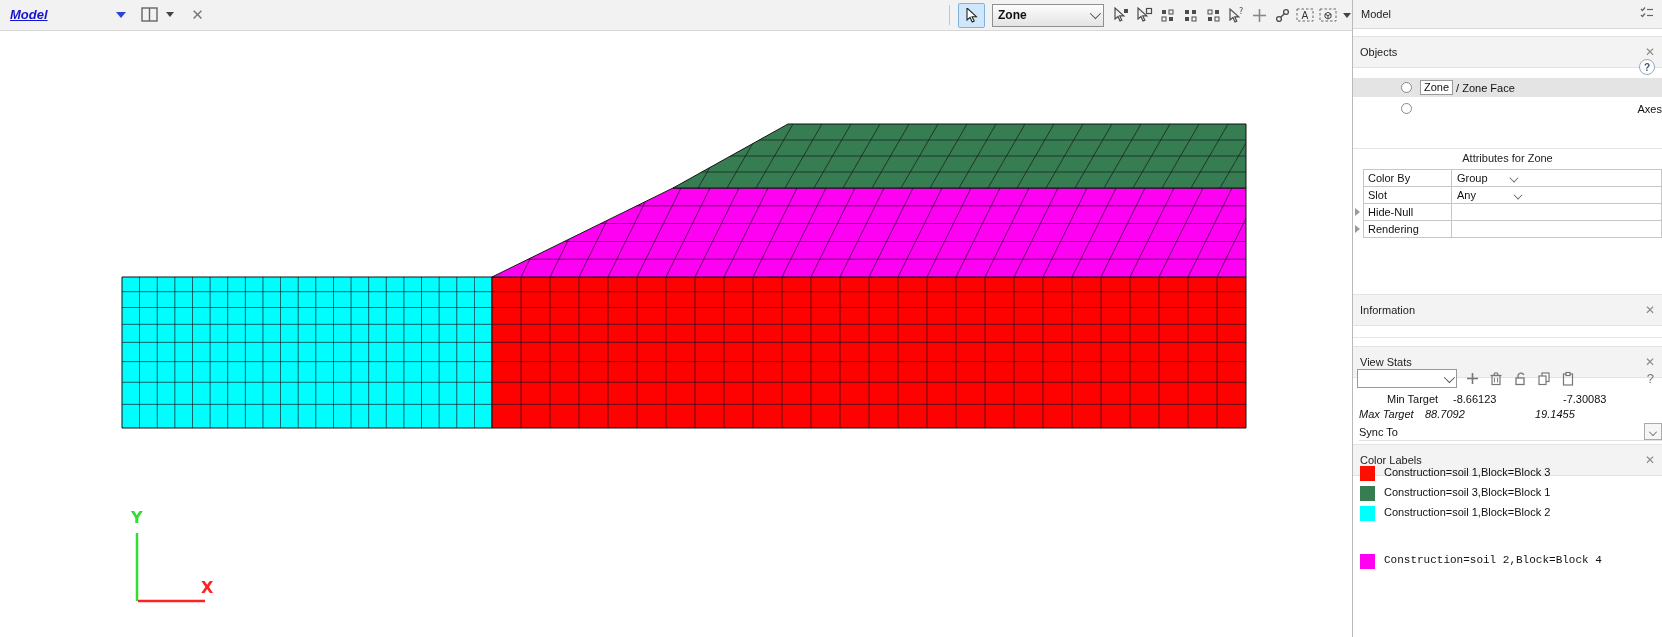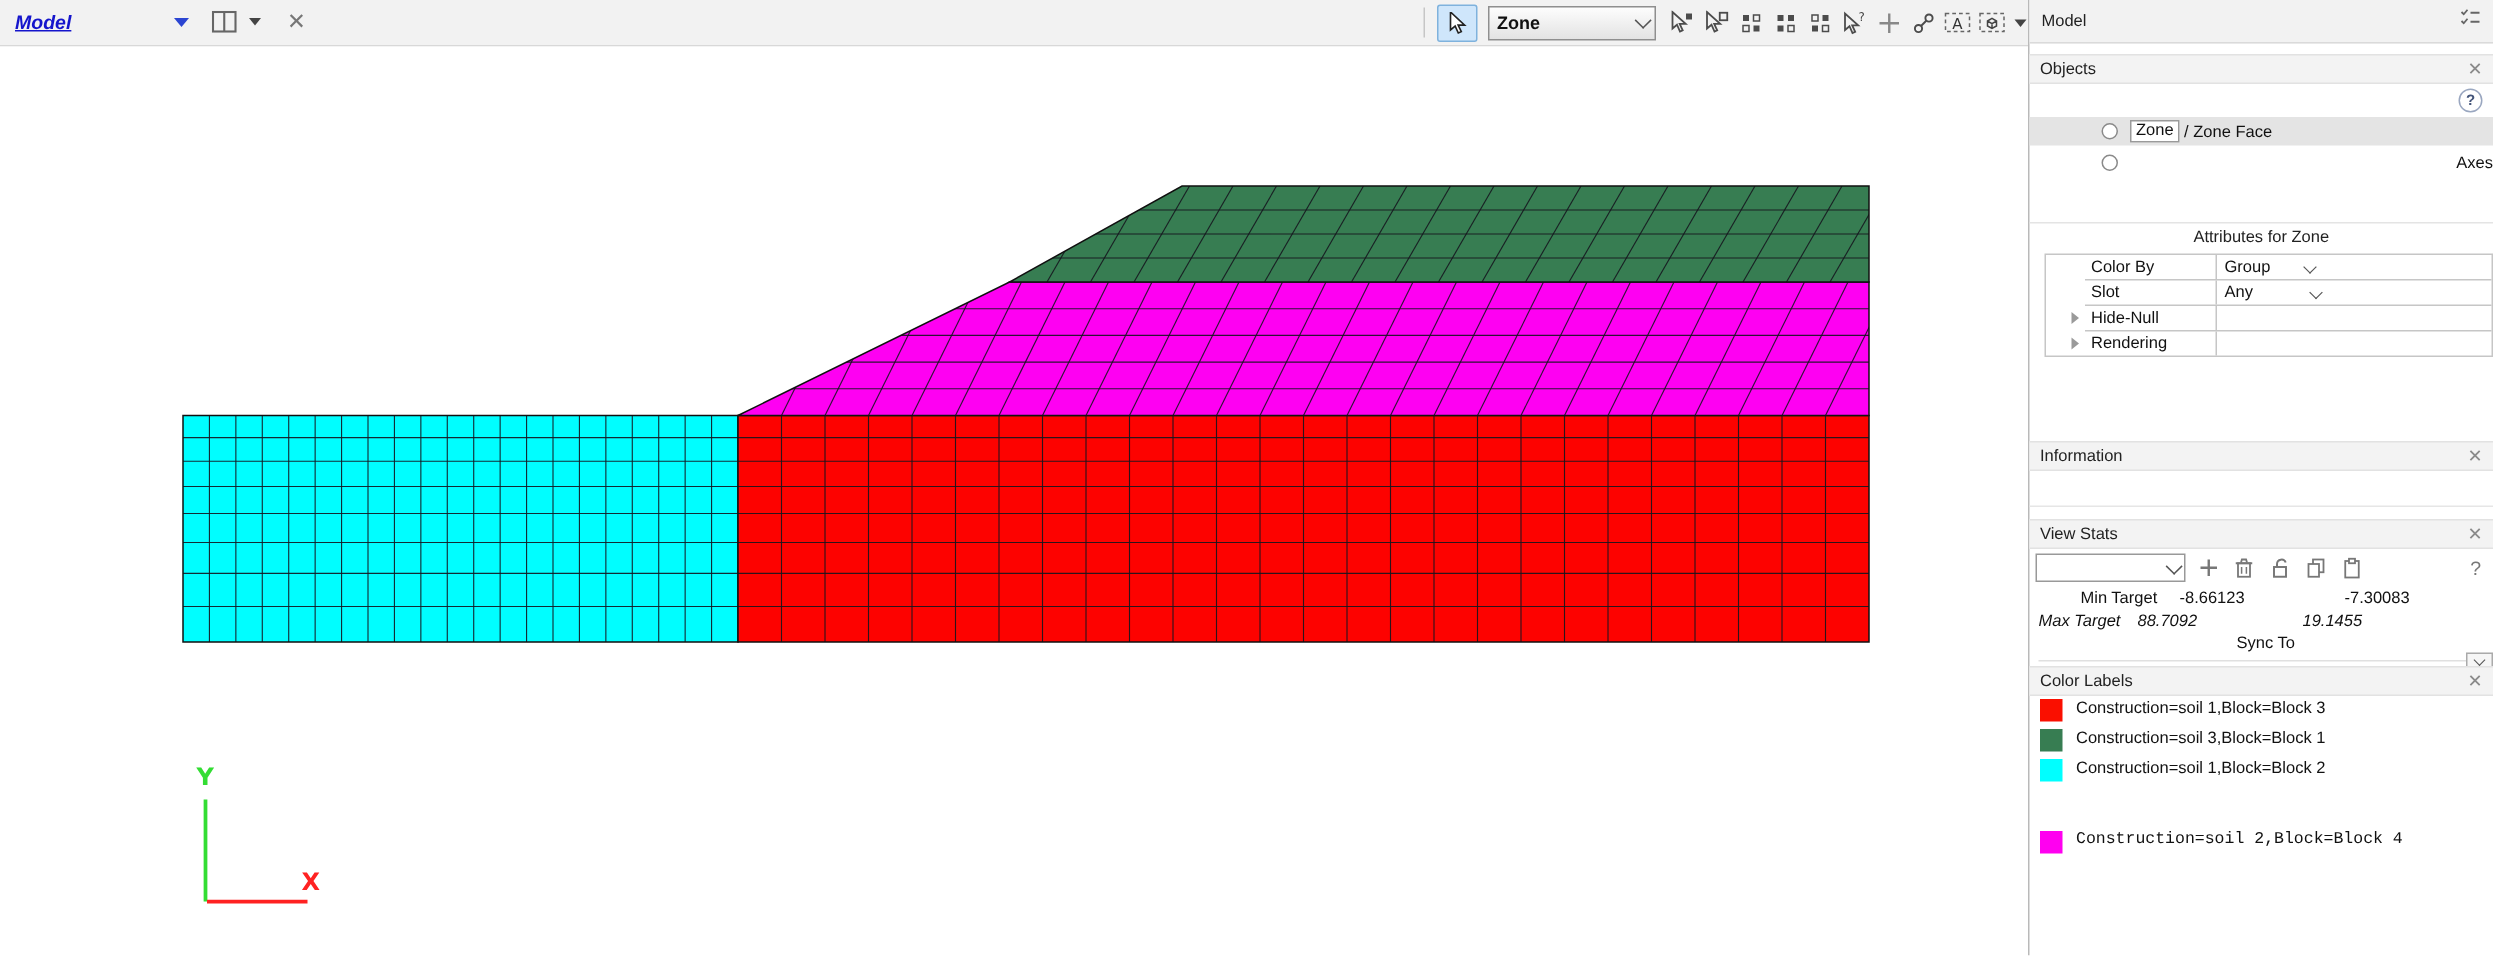--- a/index.html
+++ b/index.html
@@ -23,33 +23,33 @@
   .combo{height:21px;background:linear-gradient(#fdfdfd,#e3e3e3);border:1px solid #8f8f8f;display:flex;align-items:center;padding:0 5px;margin:0 4px;}
   .combo.mode{width:100px;}
   .combo .cval{font-size:12px;font-weight:bold;color:#111;flex:1;}
   .chev{width:7px;height:7px;border-right:1.6px solid #555;border-bottom:1.6px solid #555;transform:rotate(45deg) translateY(-2px);margin-left:4px;}
 
   
   .viewport{position:relative;width:1352px;height:607px;background:#ffffff;}
   .viewport svg{position:absolute;left:0;top:0;}
 
   
-  .sec-bar{position:absolute;left:0;right:0;height:20px;background:#f3f3f3;border-top:1px solid #e2e2e2;border-bottom:1px solid #e2e2e2;display:flex;align-items:center;padding:0 7px;box-sizing:border-box;}
+  .sec-bar{position:absolute;left:0;right:0;height:32px;background:#f3f3f3;border-top:1px solid #e2e2e2;border-bottom:1px solid #e2e2e2;display:flex;align-items:center;padding:0 7px;box-sizing:border-box;}
   .sec-bar .sec-title{font-size:11px;color:#222;flex:1;}
   .sec-x{color:#8a8a8a;font-size:12px;line-height:12px;cursor:pointer;}
   .panel-head{position:absolute;left:0;right:0;top:0;height:29px;background:#f2f2f2;border-bottom:1px solid #dadada;display:flex;align-items:center;padding:0 8px;box-sizing:border-box;}
   .panel-head .ph-title{font-size:11px;color:#222;flex:1;}
   .help-circ{position:absolute;right:7px;width:14px;height:14px;border:1px solid #9aa7c0;border-radius:50%;color:#44557a;font-size:10px;font-weight:bold;display:flex;align-items:center;justify-content:center;background:#fff;}
   .obj-row{position:absolute;left:0;right:0;height:19px;display:flex;align-items:center;font-size:11px;color:#111;}
   .obj-row .circ{width:9px;height:9px;border:1px solid #8a8a8a;border-radius:50%;margin:0 8px 0 48px;background:#fff;flex:none;}
   .obj-row.sel{background:#e4e4e4;}
   .zone-box{border:1px solid #9a9a9a;padding:0 3px;line-height:13px;background:#fff;margin-right:3px;}
   .attr-title{position:absolute;left:0;right:0;text-align:center;font-size:11px;color:#222;border-top:1px solid #e4e4e4;padding-top:3px;}
   .attr-table{position:absolute;left:10px;right:0;border:1px solid #c6c6c6;}
-  .attr-row{display:flex;height:16px;border-top:1px solid #c6c6c6;position:relative;margin-left:26px;}
+  .attr-row{display:flex;height:16px;border-top:1px solid #c6c6c6;position:relative;}
   .attr-row:first-child{border-top:none;}
   .attr-label{width:88px;border-right:1px solid #c6c6c6;font-size:11px;color:#111;display:flex;align-items:center;padding-left:4px;box-sizing:border-box;}
   .attr-value{flex:1;font-size:11px;color:#111;display:flex;align-items:center;padding-left:5px;}
   .attr-value .chev{margin-left:22px;transform:rotate(45deg) scale(.8);}
   .expander{position:absolute;left:-9px;top:4px;width:0;height:0;border-top:4px solid transparent;border-bottom:4px solid transparent;border-left:5px solid #9a9a9a;}
   .stats-tools{position:absolute;left:4px;right:4px;display:flex;align-items:center;gap:6px;}
   .stats-combo{width:100px;height:19px;border:1px solid #999;background:#fff;display:flex;align-items:center;justify-content:flex-end;padding-right:4px;box-sizing:border-box;}
   .sicon{width:18px;height:18px;display:flex;align-items:center;justify-content:center;color:#666;}
   .q-help{margin-left:auto;color:#777;font-size:13px;padding-right:4px;}
   .stat-row{position:absolute;left:6px;right:0;font-size:11px;color:#111;display:flex;}
@@ -427,21 +427,21 @@
     <div class="stat-row" style="top:393px;padding-left:28px;">
       <span class="sl">Min Target</span>
       <span class="v1">-8.66123</span>
       <span class="v2">-7.30083</span>
     </div>
     <div class="stat-row" style="top:408px;font-style:italic;">
       <span class="sl">Max Target</span>
       <span class="v1">88.7092</span>
       <span class="v2">19.1455</span>
     </div>
-    <div class="sync-row" style="top:423px;flex-direction:column;">
+    <div class="sync-row" style="top:423px;">
       <span>Sync To</span>
       <span class="sync-combo">
           <span class="chev"></span>
         </span>
     </div>
 
     <div class="sec-bar" style="top:444px;">
       <span class="sec-title">Color Labels</span>
       <span class="sec-x">✕</span>
     </div>

